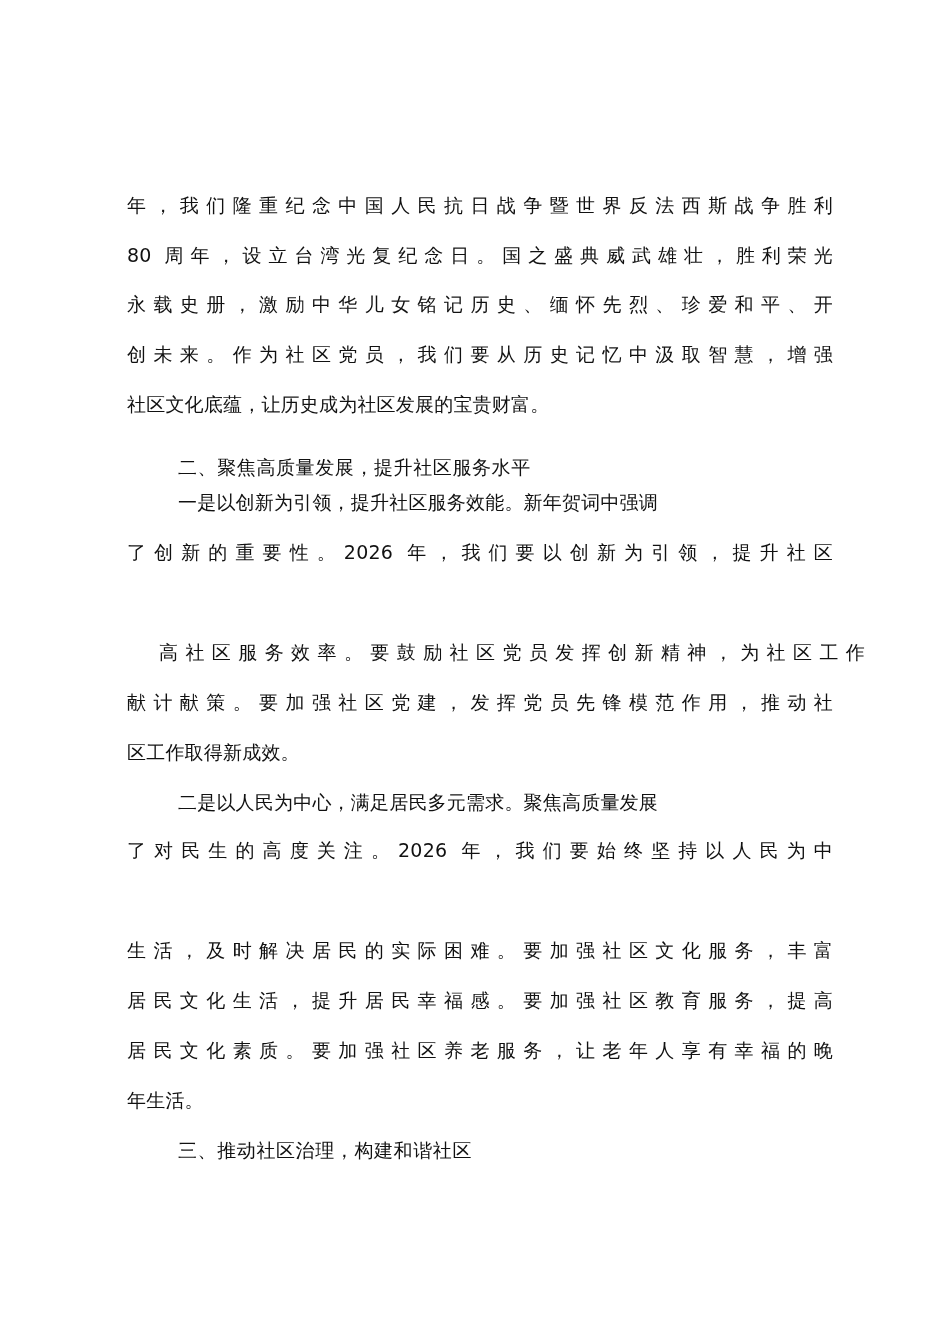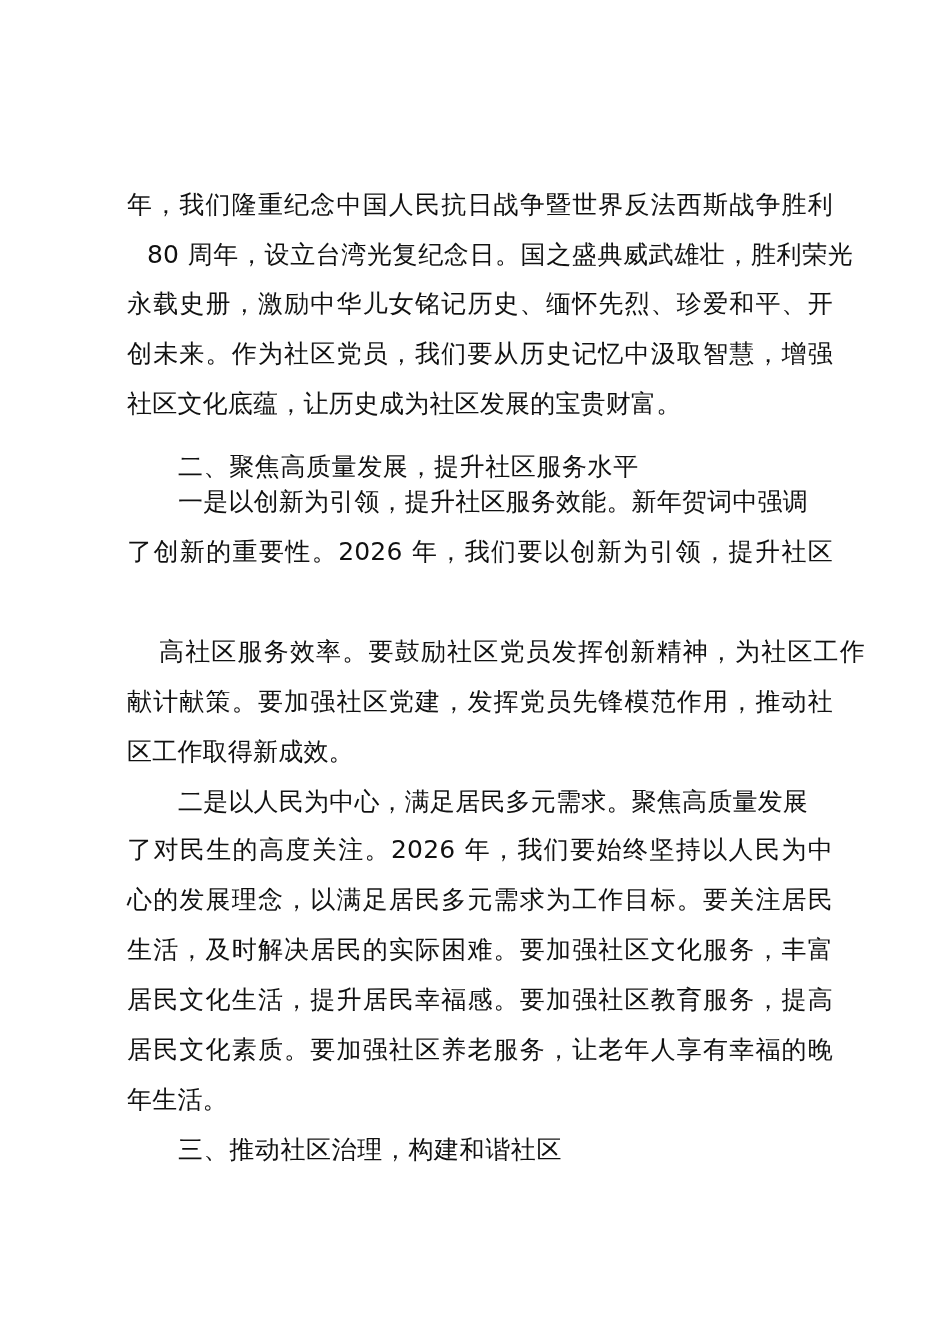--- a/index.html
+++ b/index.html
@@ -21,21 +21,21 @@
       top: 0;
       width: 950px;
       height: 1344px;
       background: #ffffff;
     }
     .line {
       position: absolute;
       left: 127px;
       width: 706px;
       height: 40px;
-      font-size: 25px;
+      font-size: 19px;
       line-height: 40px;
       white-space: nowrap;
       overflow: visible;
       letter-spacing: 0.2px;
     }
     .line.justify {
       text-align: justify;
       text-align-last: justify;
     }
     .line.indent {
@@ -47,31 +47,30 @@
       width: auto;
       text-align: left;
       letter-spacing: 0.6px;
     }
   </style>
 </head>
 <body>
 
 <div class="page">
   <div class="line justify" style="top: 185px;">年，我们隆重纪念中国人民抗日战争暨世界反法西斯战争胜利</div>
-  <div class="line justify" style="top: 235px; margin-left: 20px;">80 周年，设立台湾光复纪念日。国之盛典威武雄壮，胜利荣光</div>
+  <div class="line justify" style="top: 235px;">80 周年，设立台湾光复纪念日。国之盛典威武雄壮，胜利荣光</div>
   <div class="line justify" style="top: 284px;">永载史册，激励中华儿女铭记历史、缅怀先烈、珍爱和平、开</div>
   <div class="line justify" style="top: 334px;">创未来。作为社区党员，我们要从历史记忆中汲取智慧，增强</div>
   <div class="line plain" style="top: 384px;">社区文化底蕴，让历史成为社区发展的宝贵财富。</div>
   <div class="line heading" style="top: 447px;">二、聚焦高质量发展，提升社区服务水平</div>
   <div class="line indent" style="top: 482px;">一是以创新为引领，提升社区服务效能。新年贺词中强调</div>
   <div class="line justify" style="top: 532px;">了创新的重要性。2026 年，我们要以创新为引领，提升社区</div>
   <div class="line justify" style="top: 632px; margin-left: 32px;">高社区服务效率。要鼓励社区党员发挥创新精神，为社区工作</div>
   <div class="line justify" style="top: 682px;">献计献策。要加强社区党建，发挥党员先锋模范作用，推动社</div>
   <div class="line plain" style="top: 732px;">区工作取得新成效。</div>
   <div class="line indent" style="top: 782px;">二是以人民为中心，满足居民多元需求。聚焦高质量发展</div>
   <div class="line justify" style="top: 830px;">了对民生的高度关注。2026 年，我们要始终坚持以人民为中</div>
-  <div class="line justify" style="top: 880px;">心的发展理念，以满足居民多元需求为工作目标。要关注居民</div>
   <div class="line justify" style="top: 980px;">居民文化生活，提升居民幸福感。要加强社区教育服务，提高</div>
   <div class="line justify" style="top: 930px;">生活，及时解决居民的实际困难。要加强社区文化服务，丰富</div>
   <div class="line justify" style="top: 1030px;">居民文化素质。要加强社区养老服务，让老年人享有幸福的晚</div>
   <div class="line plain" style="top: 1080px;">年生活。</div>
   <div class="line heading" style="top: 1130px;">三、推动社区治理，构建和谐社区</div>
 </div>
 
 </body></html>

